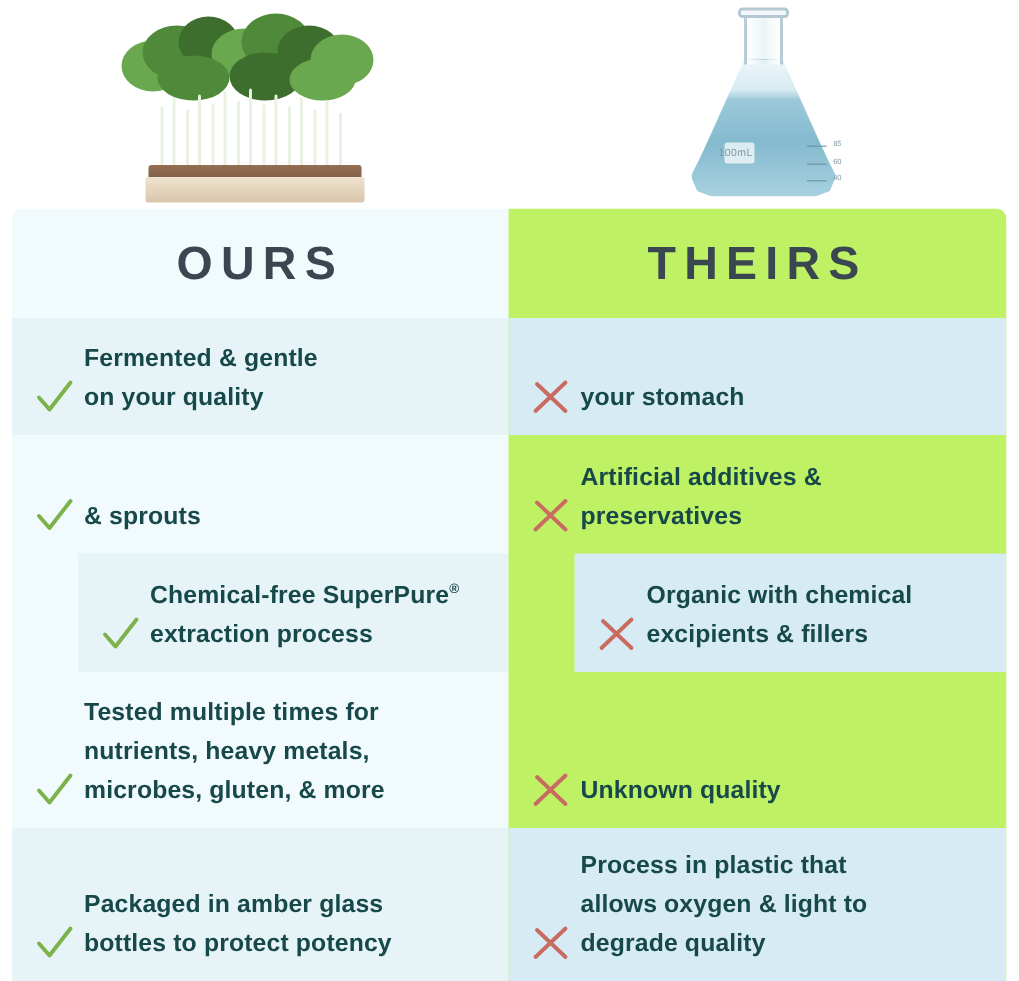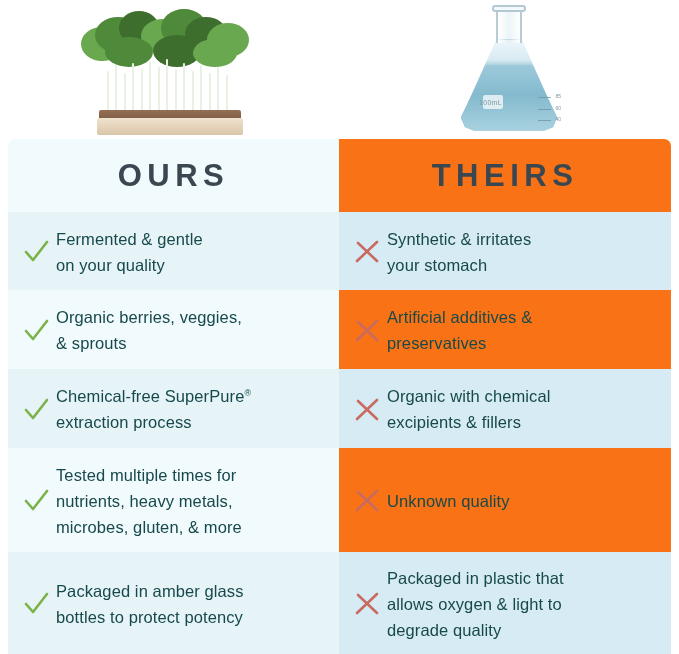--- a/index.html
+++ b/index.html
@@ -74,39 +74,39 @@
   .tick-num { position:absolute; right:8px; font-size:5px; color:#7e98a4; }
 
   
   .panel {
     position:absolute; left:8px; top:139px; width:663px; height:515px;
     border-radius:7px 7px 0 0; overflow:hidden;
     display:flex;
   }
   .col { position:relative; height:100%; }
   .col-ours   { width:331px; background:#f1fafd; }
-  .col-theirs { width:332px; background:#f97316; }
+  .col-theirs { width:332px; background:#bef264; }
 
   .col-header {
     height:73px; display:flex; align-items:center; justify-content:center;
   }
   .col-header h2 {
     font-size:31px; font-weight:700; color:#3a4751;
     letter-spacing:5.5px; text-transform:uppercase;
     font-family:"Liberation Sans", sans-serif;
   }
 
   .rows { display:flex; flex-direction:column; }
-  .row { display:flex; align-items:center; padding:13px 12px 12px 14px; }
+  .row { display:flex; align-items:flex-end; padding:13px 12px 12px 14px;font-weight:bold; }
   .col-ours   .row.alt { background:#e6f4f8; }
   .col-theirs .row.alt { background:#d6ebf3; }
 
   .row-1 { height:78px; }
   .row-2 { height:79px; }
-  .row-3 { height:79px; }
+  .row-3 { height:79px;margin-left:44px; }
   .row-4 { height:104px; }
   .row-5 { height:102px; }
 
   .mark { flex:0 0 30px; width:30px; height:26px; position:relative; margin-top:1px; }
   .mark svg { display:block; }
   .row-text {
     font-size:16.5px; line-height:26px; color:#17494a;
     font-family:"Liberation Sans", sans-serif;
     padding-left:4px; letter-spacing:.1px;
   }
@@ -187,21 +187,21 @@
           </span>
           <span class="row-text"><span>Fermented &amp; gentle</span><br><span>on your quality</span></span>
         </div>
 
         <div class="row row-2">
           <span class="mark">
             <svg width="30" height="26" viewBox="0 0 30 26">
                 <path d="M4 13 L11 21 L25 3" fill="none" stroke="#7cb24a" stroke-width="2.6" stroke-linecap="round" stroke-linejoin="round"></path>
               </svg>
           </span>
-          <span class="row-text"><span>Organic berries, veggies,</span><br><span>&amp; sprouts</span></span>
+          <span class="row-text"><br><span>&amp; sprouts</span></span>
         </div>
 
         <div class="row row-3 alt">
           <span class="mark">
             <svg width="30" height="26" viewBox="0 0 30 26">
                 <path d="M4 13 L11 21 L25 3" fill="none" stroke="#7cb24a" stroke-width="2.6" stroke-linecap="round" stroke-linejoin="round"></path>
               </svg>
           </span>
           <span class="row-text"><span>Chemical-free SuperPure<sup>®</sup></span><br><span>extraction process</span></span>
         </div>
@@ -232,21 +232,21 @@
         <h2>THEIRS</h2>
       </div>
       <div class="rows">
 
         <div class="row row-1 alt">
           <span class="mark">
             <svg width="30" height="26" viewBox="0 0 30 26">
                 <path d="M4 22 L24 3 M5 4 L24 22" fill="none" stroke="#c96b60" stroke-width="2.6" stroke-linecap="round"></path>
               </svg>
           </span>
-          <span class="row-text"><span>Synthetic &amp; irritates</span><br><span>your stomach</span></span>
+          <span class="row-text"><br><span>your stomach</span></span>
         </div>
 
         <div class="row row-2">
           <span class="mark">
             <svg width="30" height="26" viewBox="0 0 30 26">
                 <path d="M4 22 L24 3 M5 4 L24 22" fill="none" stroke="#c96b60" stroke-width="2.6" stroke-linecap="round"></path>
               </svg>
           </span>
           <span class="row-text"><span>Artificial additives &amp;</span><br><span>preservatives</span></span>
         </div>
@@ -268,20 +268,20 @@
           </span>
           <span class="row-text">Unknown quality</span>
         </div>
 
         <div class="row row-5 alt">
           <span class="mark">
             <svg width="30" height="26" viewBox="0 0 30 26">
                 <path d="M4 22 L24 3 M5 4 L24 22" fill="none" stroke="#c96b60" stroke-width="2.6" stroke-linecap="round"></path>
               </svg>
           </span>
-          <span class="row-text"><span>Packaged in plastic that</span><br><span>allows oxygen &amp; light to</span><br><span>degrade quality</span></span>
+          <span class="row-text"><span>Process in plastic that</span><br><span>allows oxygen &amp; light to</span><br><span>degrade quality</span></span>
         </div>
 
       </div>
     </div>
 
   </div>
 </div>
 
 </body></html>

